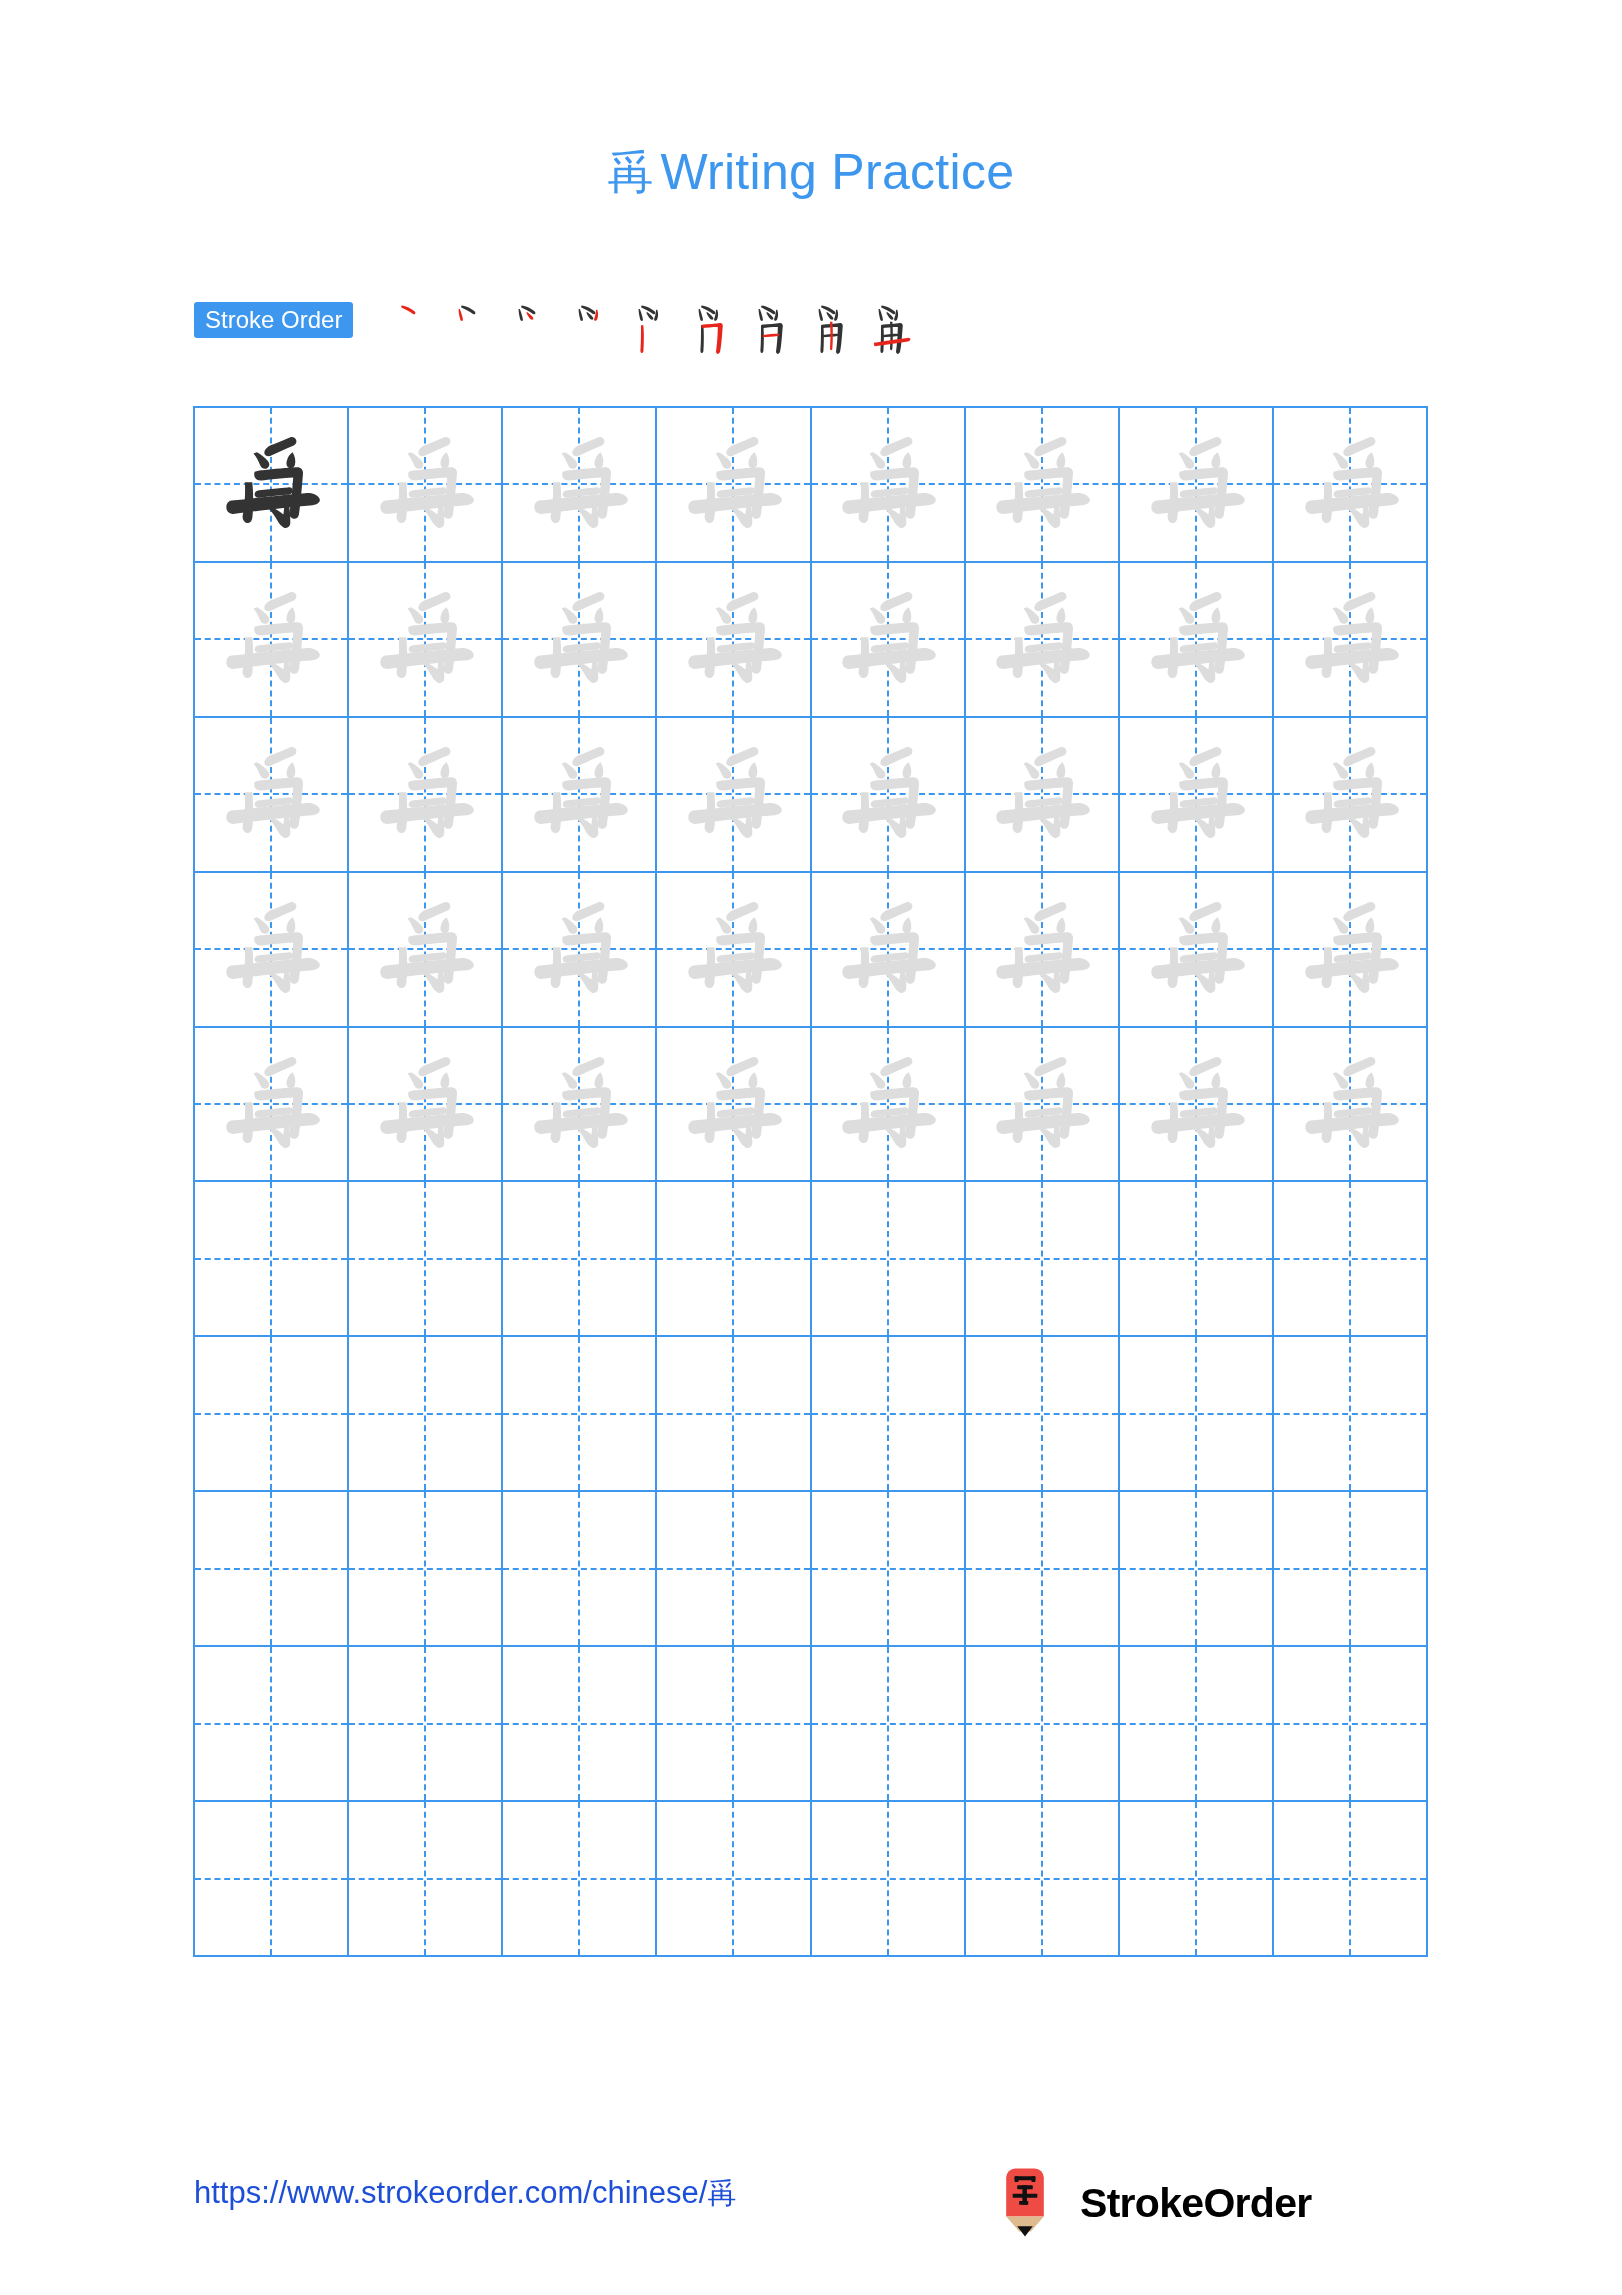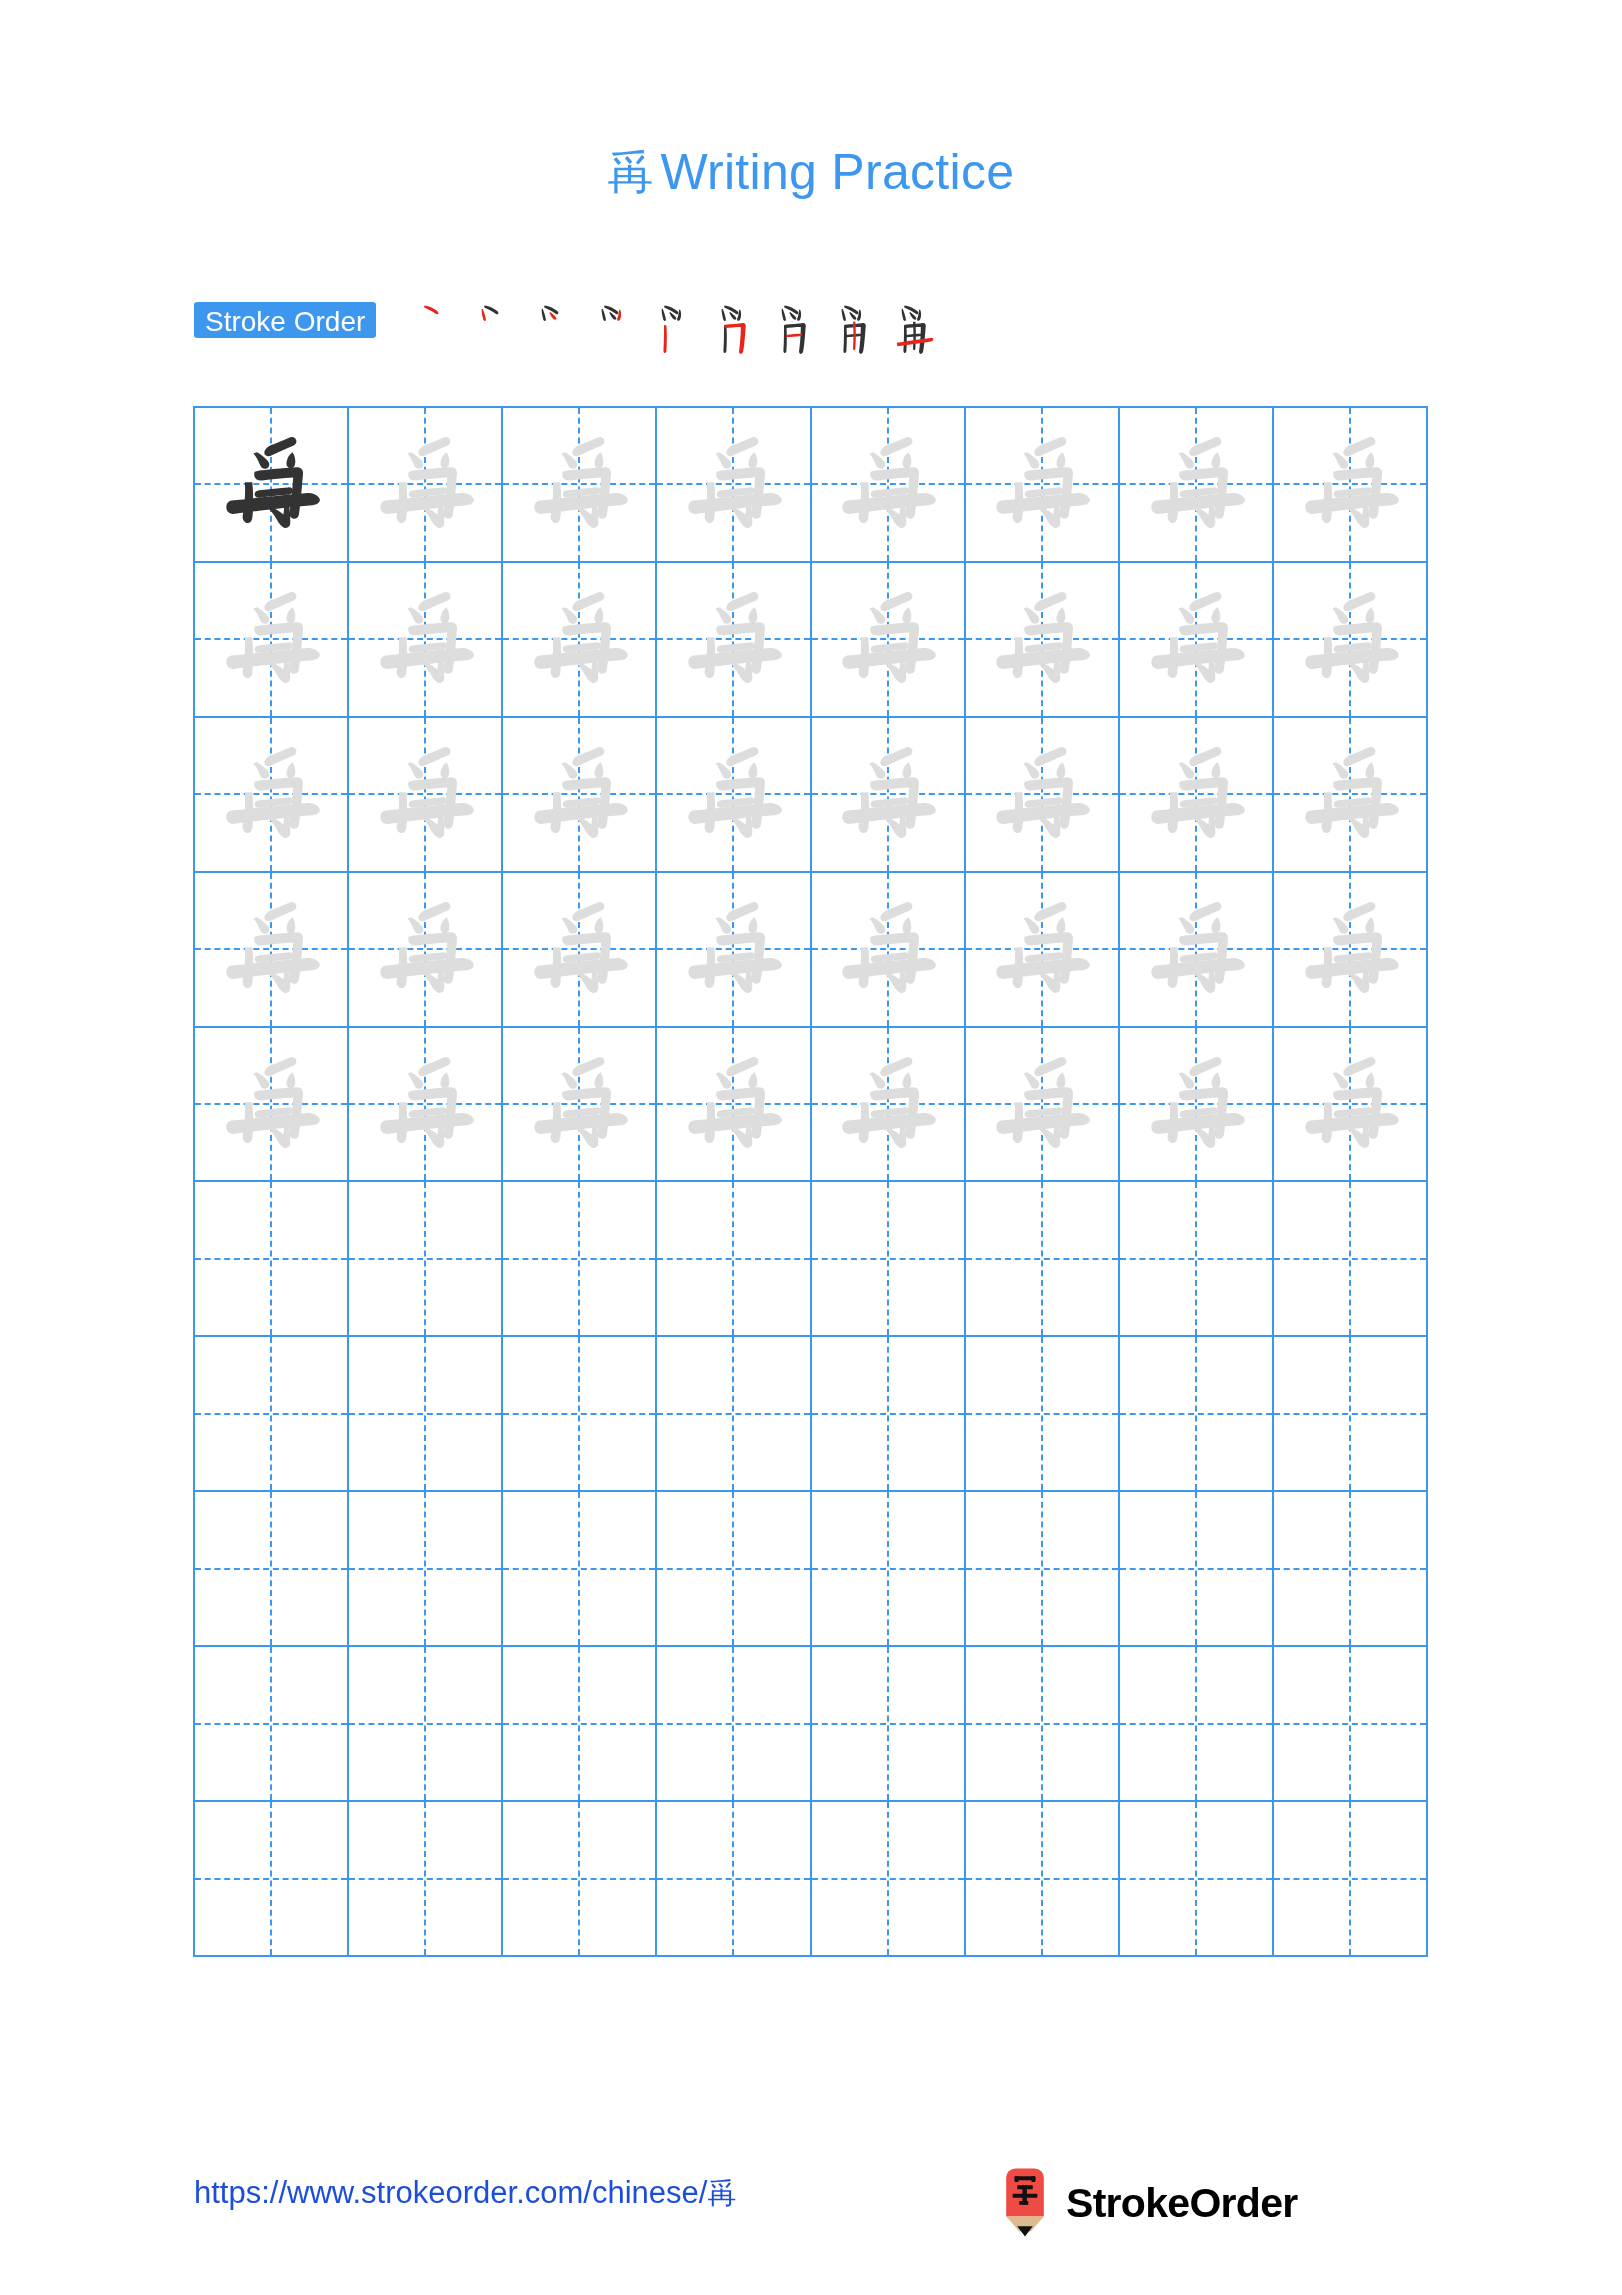--- a/index.html
+++ b/index.html
@@ -45,21 +45,21 @@
     position: absolute;
     left: 194px;
     top: 302px;
     height: 63px;
     display: flex;
     align-items: flex-start;
   }
   #stroke-order-badge {
     background: #3d97ee;
     color: #ffffff;
-    font-size: 28px;
+    font-size: 24px;
     font-weight: 400;
     border-radius: 3.3px;
     padding: 5.9px 11px 7.9px 11px;
     line-height: 1;
     white-space: nowrap;
     height: 22px;
     box-sizing: content-box;
   }
   #stroke-steps {
     display: flex;
@@ -173,21 +173,21 @@
   #brand-logo-icon {
     width: 48px;
     height: 71px;
     display: block;
   }
   #brand-name {
     color: #000000;
     font-size: 41px;
     font-weight: bold;
     line-height: 1;
-    margin-left: 17px;
+    margin-left: 31px;
     white-space: nowrap;
     letter-spacing: -0.7px;
   }
 </style>
 </head>
 <body>
 
 <div id="title-bar">
   <div id="page-title">
     <span class="han">爯</span><span>Writing Practice</span>

